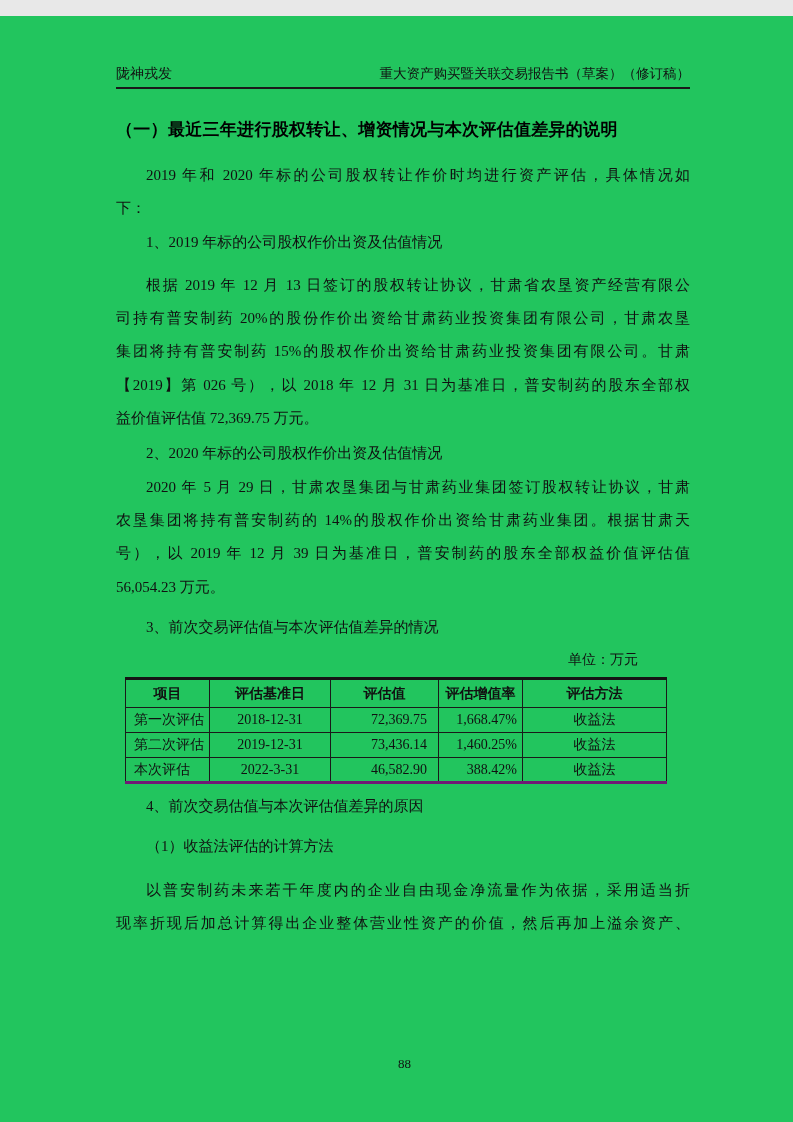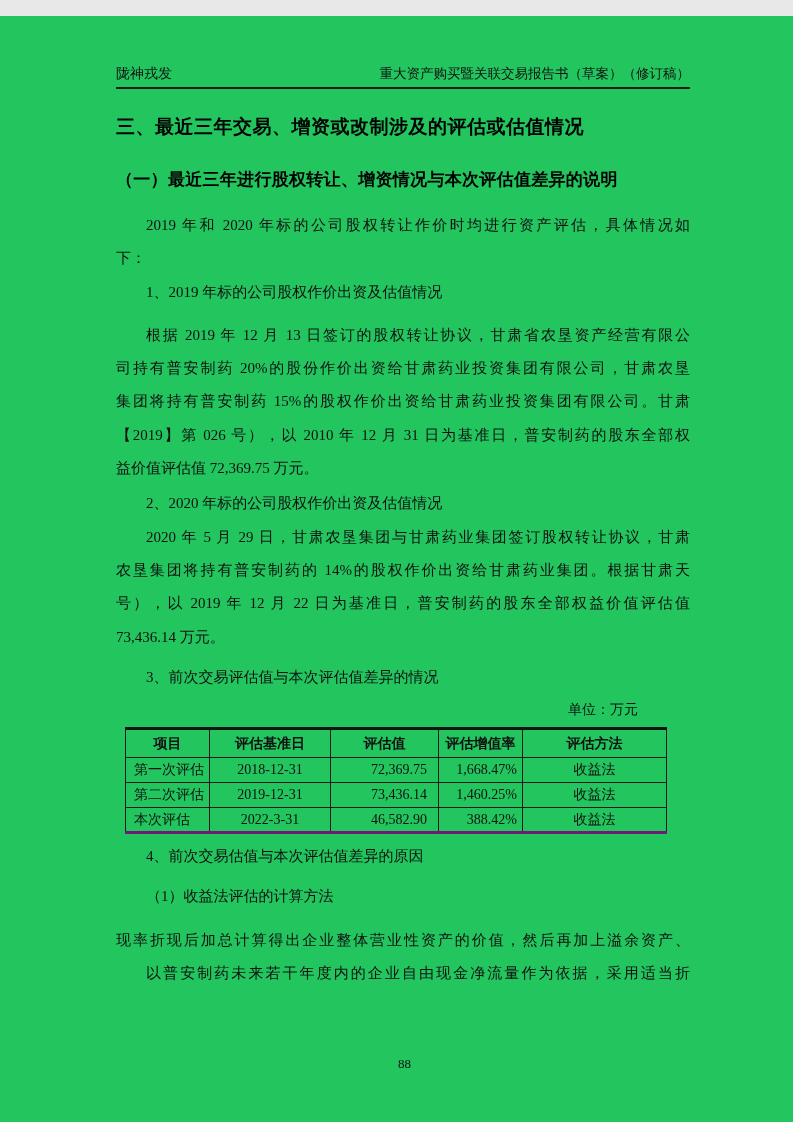--- a/index.html
+++ b/index.html
@@ -128,46 +128,45 @@
 <div class="page">
 
   <div class="content">
 
     <div class="running-header">
       <span class="hdr-left">陇神戎发</span>
       <span class="hdr-right">重大资产购买暨关联交易报告书（草案）（修订稿）</span>
     </div>
     <div class="header-rule"></div>
 
-    <div class="h1">三、最近三年交易、增资或改制涉及的评估或估值情况</div>
 
     <div class="h2">（一）最近三年进行股权转让、增资情况与本次评估值差异的说明</div>
 
     <div class="para mt-p1">
       <div class="line indent">2019 年和 2020 年标的公司股权转让作价时均进行资产评估，具体情况如</div>
       <div class="line last">下：</div>
     </div>
 
     <div class="subhead">1、2019 年标的公司股权作价出资及估值情况</div>
 
     <div class="para mt-p2">
       <div class="line indent">根据 2019 年 12 月 13 日签订的股权转让协议，甘肃省农垦资产经营有限公</div>
       <div class="line">司持有普安制药 20%的股份作价出资给甘肃药业投资集团有限公司，甘肃农垦</div>
       <div class="line">集团将持有普安制药 15%的股权作价出资给甘肃药业投资集团有限公司。甘肃</div>
-      <div class="line">【2019】第 026 号），以 2010 年 12 月 31 日为基准日，普安制药的股东全部权</div>
+      <div class="line">【2019】第 026 号），以 2018 年 12 月 31 日为基准日，普安制药的股东全部权</div>
       <div class="line last">益价值评估值 72,369.75 万元。</div>
     </div>
 
     <div class="subhead mt-h3b">2、2020 年标的公司股权作价出资及估值情况</div>
 
     <div class="para">
       <div class="line indent">2020 年 5 月 29 日，甘肃农垦集团与甘肃药业集团签订股权转让协议，甘肃</div>
       <div class="line">农垦集团将持有普安制药的 14%的股权作价出资给甘肃药业集团。根据甘肃天</div>
-      <div class="line">号），以 2019 年 12 月 22 日为基准日，普安制药的股东全部权益价值评估值</div>
-      <div class="line last">73,436.14 万元。</div>
+      <div class="line">号），以 2019 年 12 月 39 日为基准日，普安制药的股东全部权益价值评估值</div>
+      <div class="line last">56,054.23 万元。</div>
     </div>
 
     <div class="subhead mt-h3c">3、前次交易评估值与本次评估值差异的情况</div>
 
     <div class="unit-line">单位：万元</div>
 
     <div class="tbl-wrap">
       <table class="valuation">
         <colgroup>
           <col style="width:84px">
@@ -209,21 +208,21 @@
           </tr>
         </tbody>
       </table>
     </div>
 
     <div class="subhead mt-h3d">4、前次交易估值与本次评估值差异的原因</div>
 
     <div class="subhead mt-h4">（1）收益法评估的计算方法</div>
 
     <div class="para mt-p4">
+      <div class="line indent">以普安制药未来若干年度内的企业自由现金净流量作为依据，采用适当折</div>
       <div class="line">现率折现后加总计算得出企业整体营业性资产的价值，然后再加上溢余资产、</div>
-      <div class="line indent">以普安制药未来若干年度内的企业自由现金净流量作为依据，采用适当折</div>
     </div>
 
   </div>
 
   <div class="footer">88</div>
 
 </div>
 
 </body></html>

